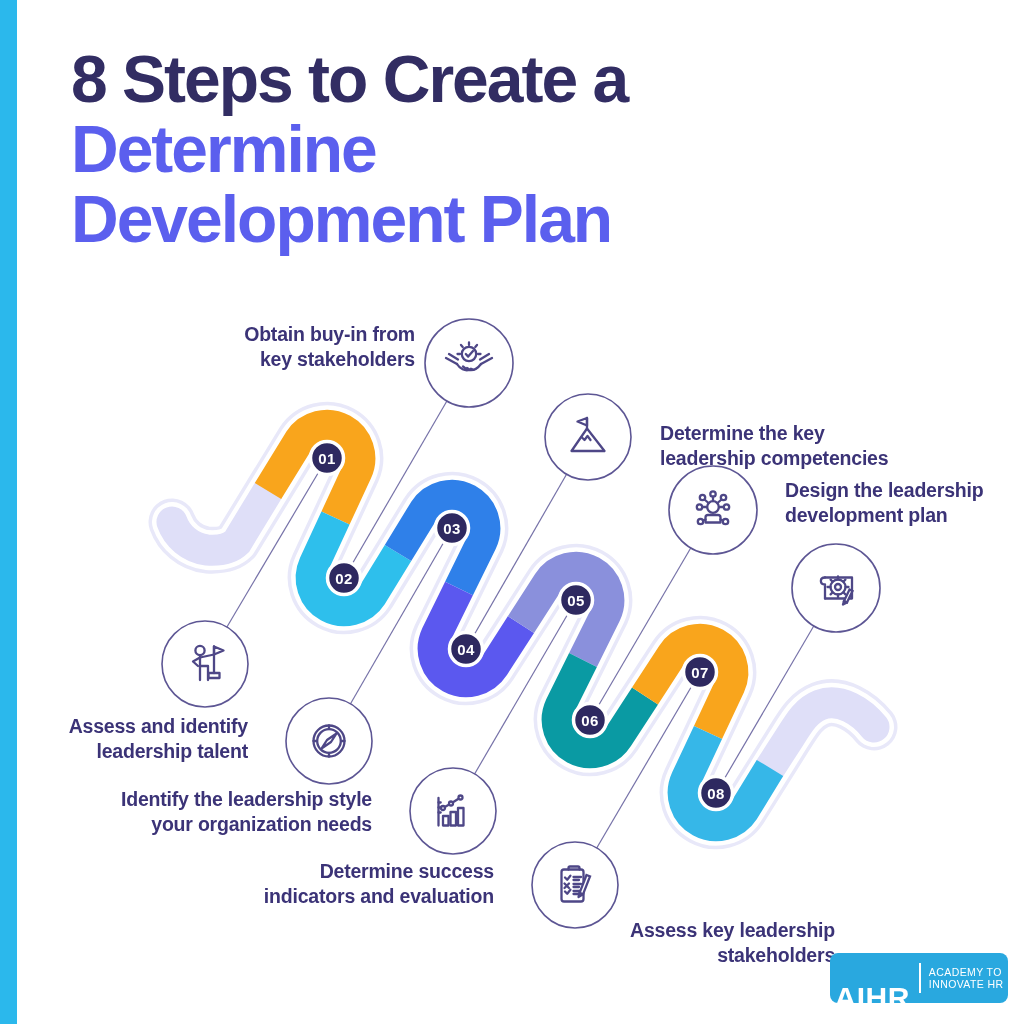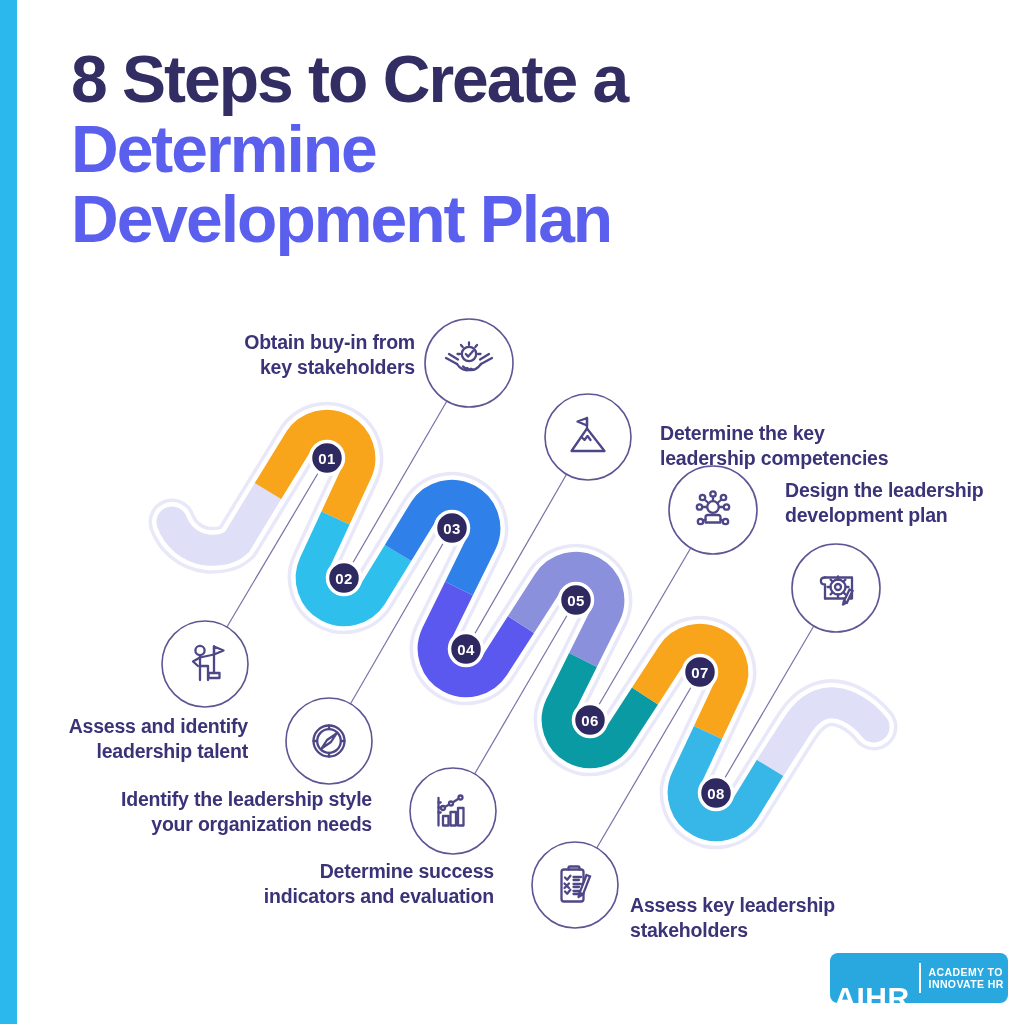--- a/index.html
+++ b/index.html
@@ -22,21 +22,21 @@
   .iconcircle{fill:#ffffff;stroke:#5D5694;stroke-width:1.6;}
   .badge{stroke:#ffffff;stroke-width:3.5;}
   .badgetext{fill:#ffffff;font-family:"Liberation Sans",sans-serif;font-size:15px;
              font-weight:700;letter-spacing:0.5px;text-anchor:middle;}
   .ic{fill:none;stroke:#4E4787;stroke-width:2.3;stroke-linecap:round;stroke-linejoin:round;}
   .ic-fillwhite{fill:#ffffff;stroke:#4E4787;stroke-width:2.3;}
   #logo{position:absolute;left:830px;top:953px;width:178px;height:50px;background:#29A8DF;
         border-radius:8px;display:flex;align-items:center;justify-content:center;}
   #logo .brand{color:#fff;font-size:30px;font-weight:700;letter-spacing:0.5px;margin-top:40px;}
   #logo .divider{width:2px;height:30px;background:#fff;margin:0 8px 0 9px;}
-  #logo .tagline{color:#fff;font-size:10.5px;font-weight:700;line-height:12.5px;letter-spacing:0.4px;}
+  #logo .tagline{color:#fff;font-size:10.5px;font-weight:400;line-height:12.5px;letter-spacing:0.4px;}
 </style>
 </head>
 <body>
 
 <div id="canvas">
 
   <div id="leftbar"></div>
 
   <div id="titleblock">
     <div class="t1">8 Steps to Create a</div>
@@ -199,37 +199,37 @@
         <path class="ic-fillwhite" d="M 13.5 1.5 L 16.5 3 L 11 14.5 L 8 13 Z"></path>
         <path class="ic" d="M 8 13 L 11 14.5 L 7 16.5 Z"></path>
       </g>
     </g>
   </svg>
 
   <div class="steplabel ra" style="right:776px;top:714px;">
     <div>Assess and identify</div>
     <div>leadership talent</div>
   </div>
-  <div class="steplabel ra" style="right:609px;top:330px;">
+  <div class="steplabel ra" style="right:609px;top:322px;">
     <div>Obtain buy-in from</div>
     <div>key stakeholders</div>
   </div>
   <div class="steplabel ra" style="right:652px;top:787px;">
     <div>Identify the leadership style</div>
     <div>your organization needs</div>
   </div>
   <div class="steplabel ra" style="right:530px;top:859px;">
     <div>Determine success</div>
     <div>indicators and evaluation</div>
   </div>
   <div class="steplabel" style="left:660px;top:402px;margin-top:19px;">
     <div>Determine the key</div>
     <div>leadership competencies</div>
   </div>
-  <div class="steplabel" style="left:630px;top:893px;">
+  <div class="steplabel" style="left:630px;top:918px;text-align:right;">
     <div>Assess key leadership</div>
     <div>stakeholders</div>
   </div>
   <div class="steplabel" style="left:785px;top:478px;">
     <div>Design the leadership</div>
     <div>development plan</div>
   </div>
 
   <div id="logo">
     <span class="brand">AIHR</span>

